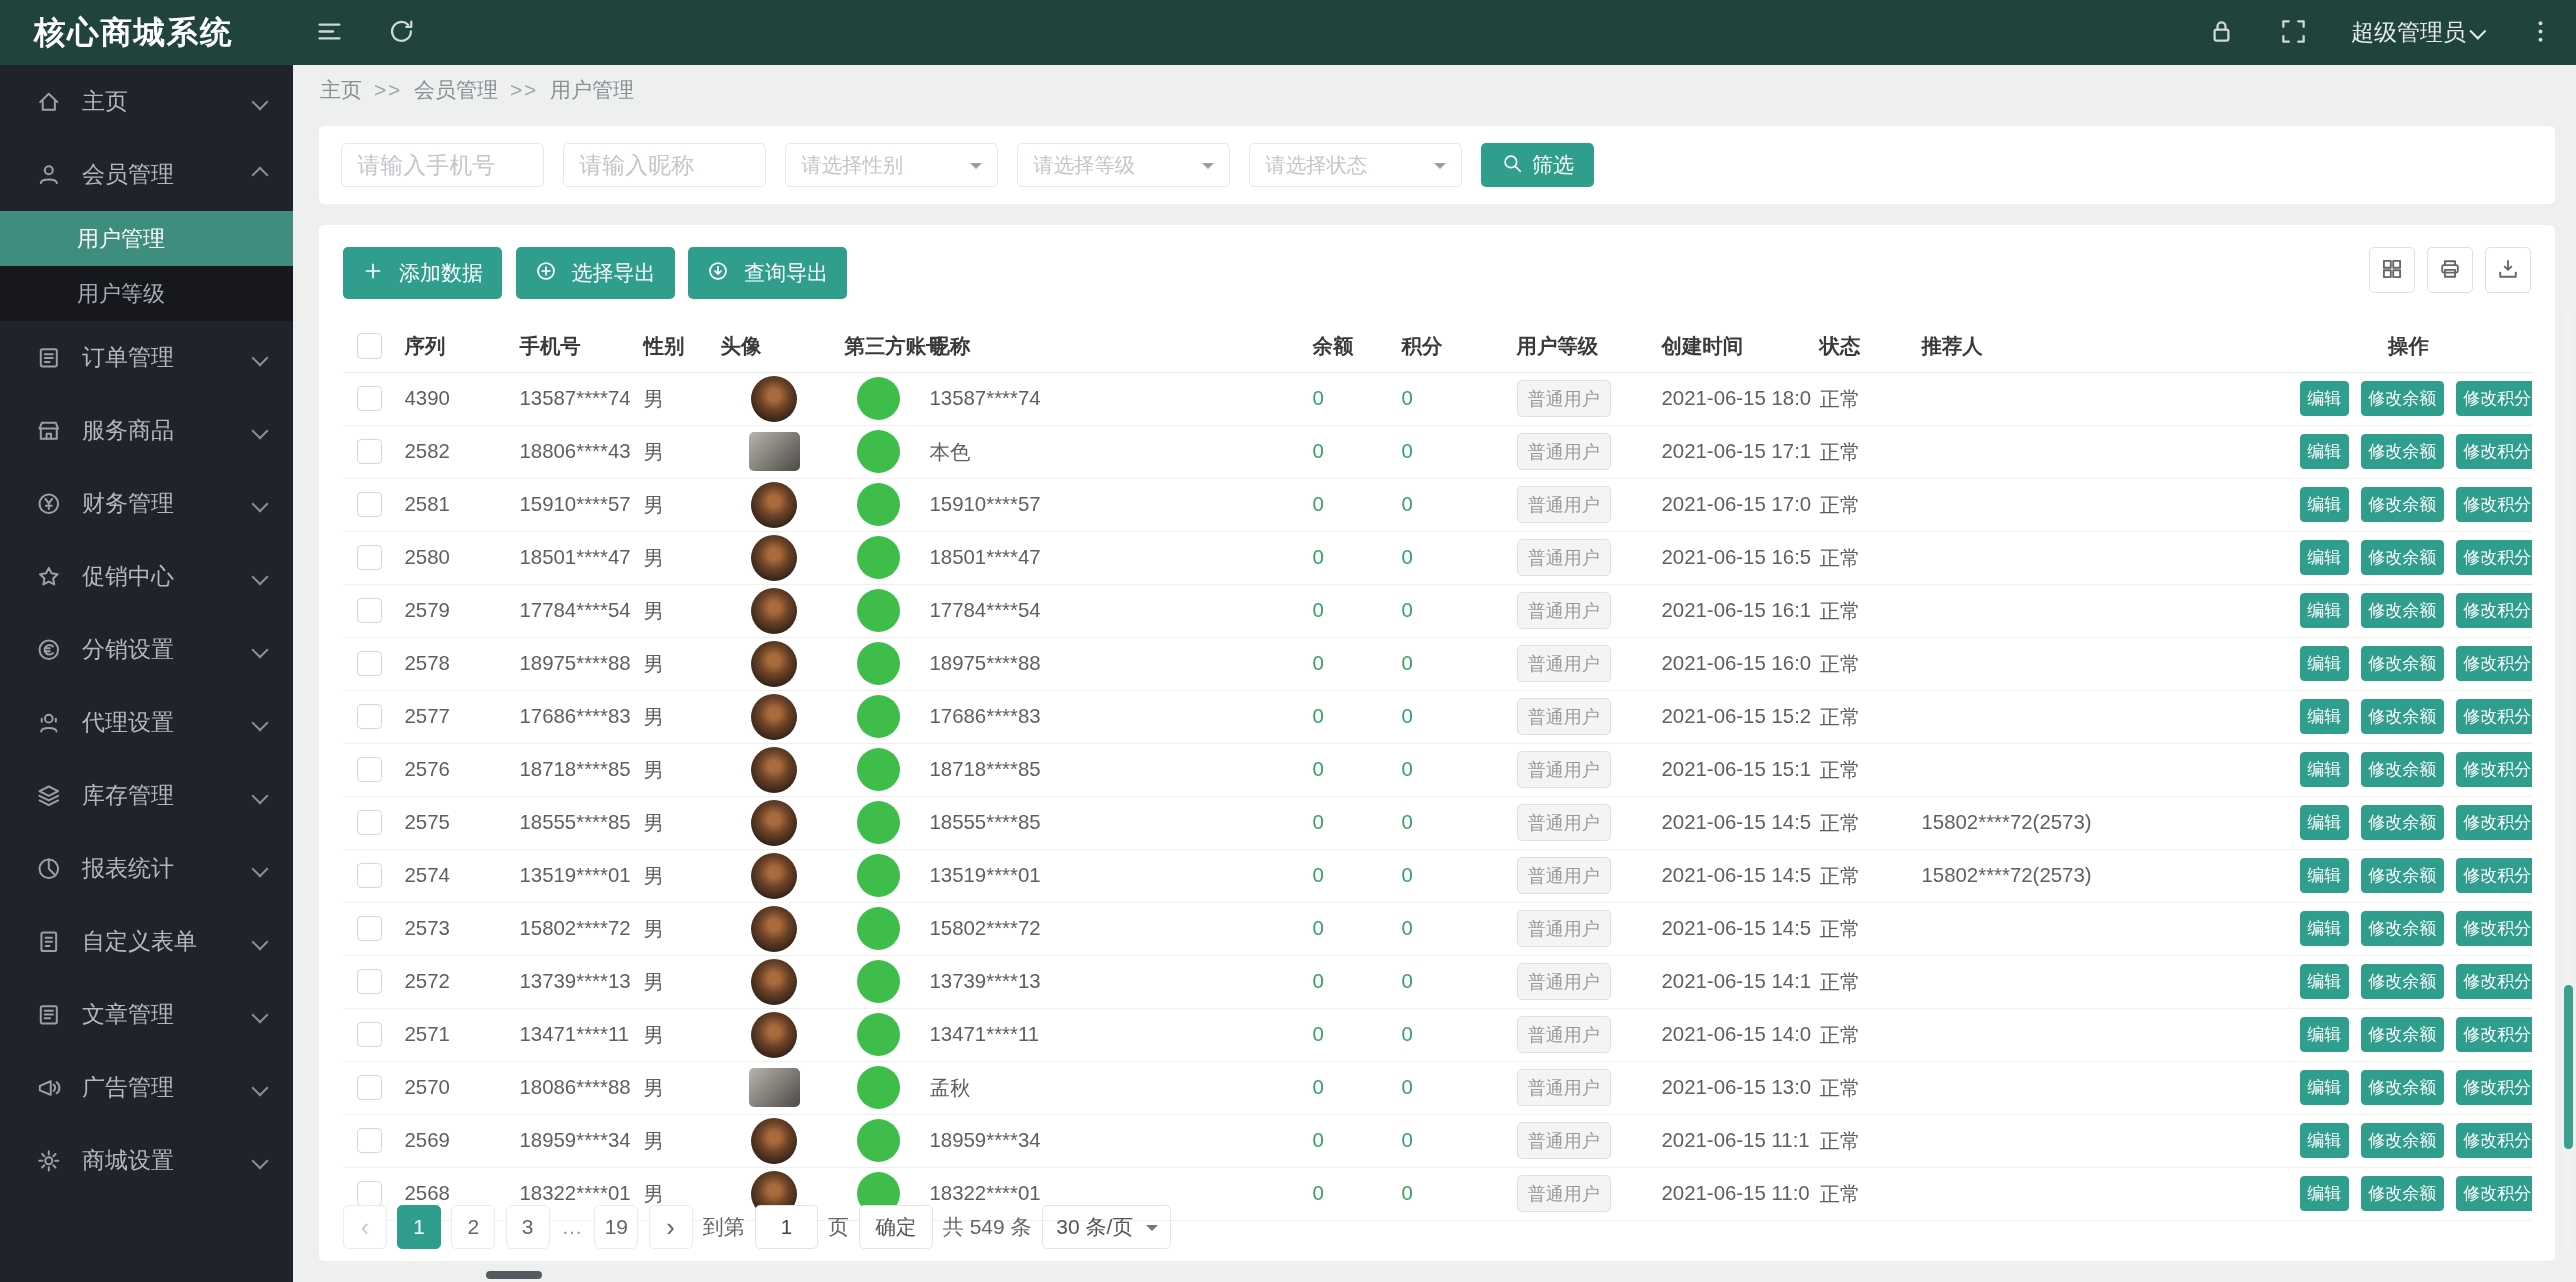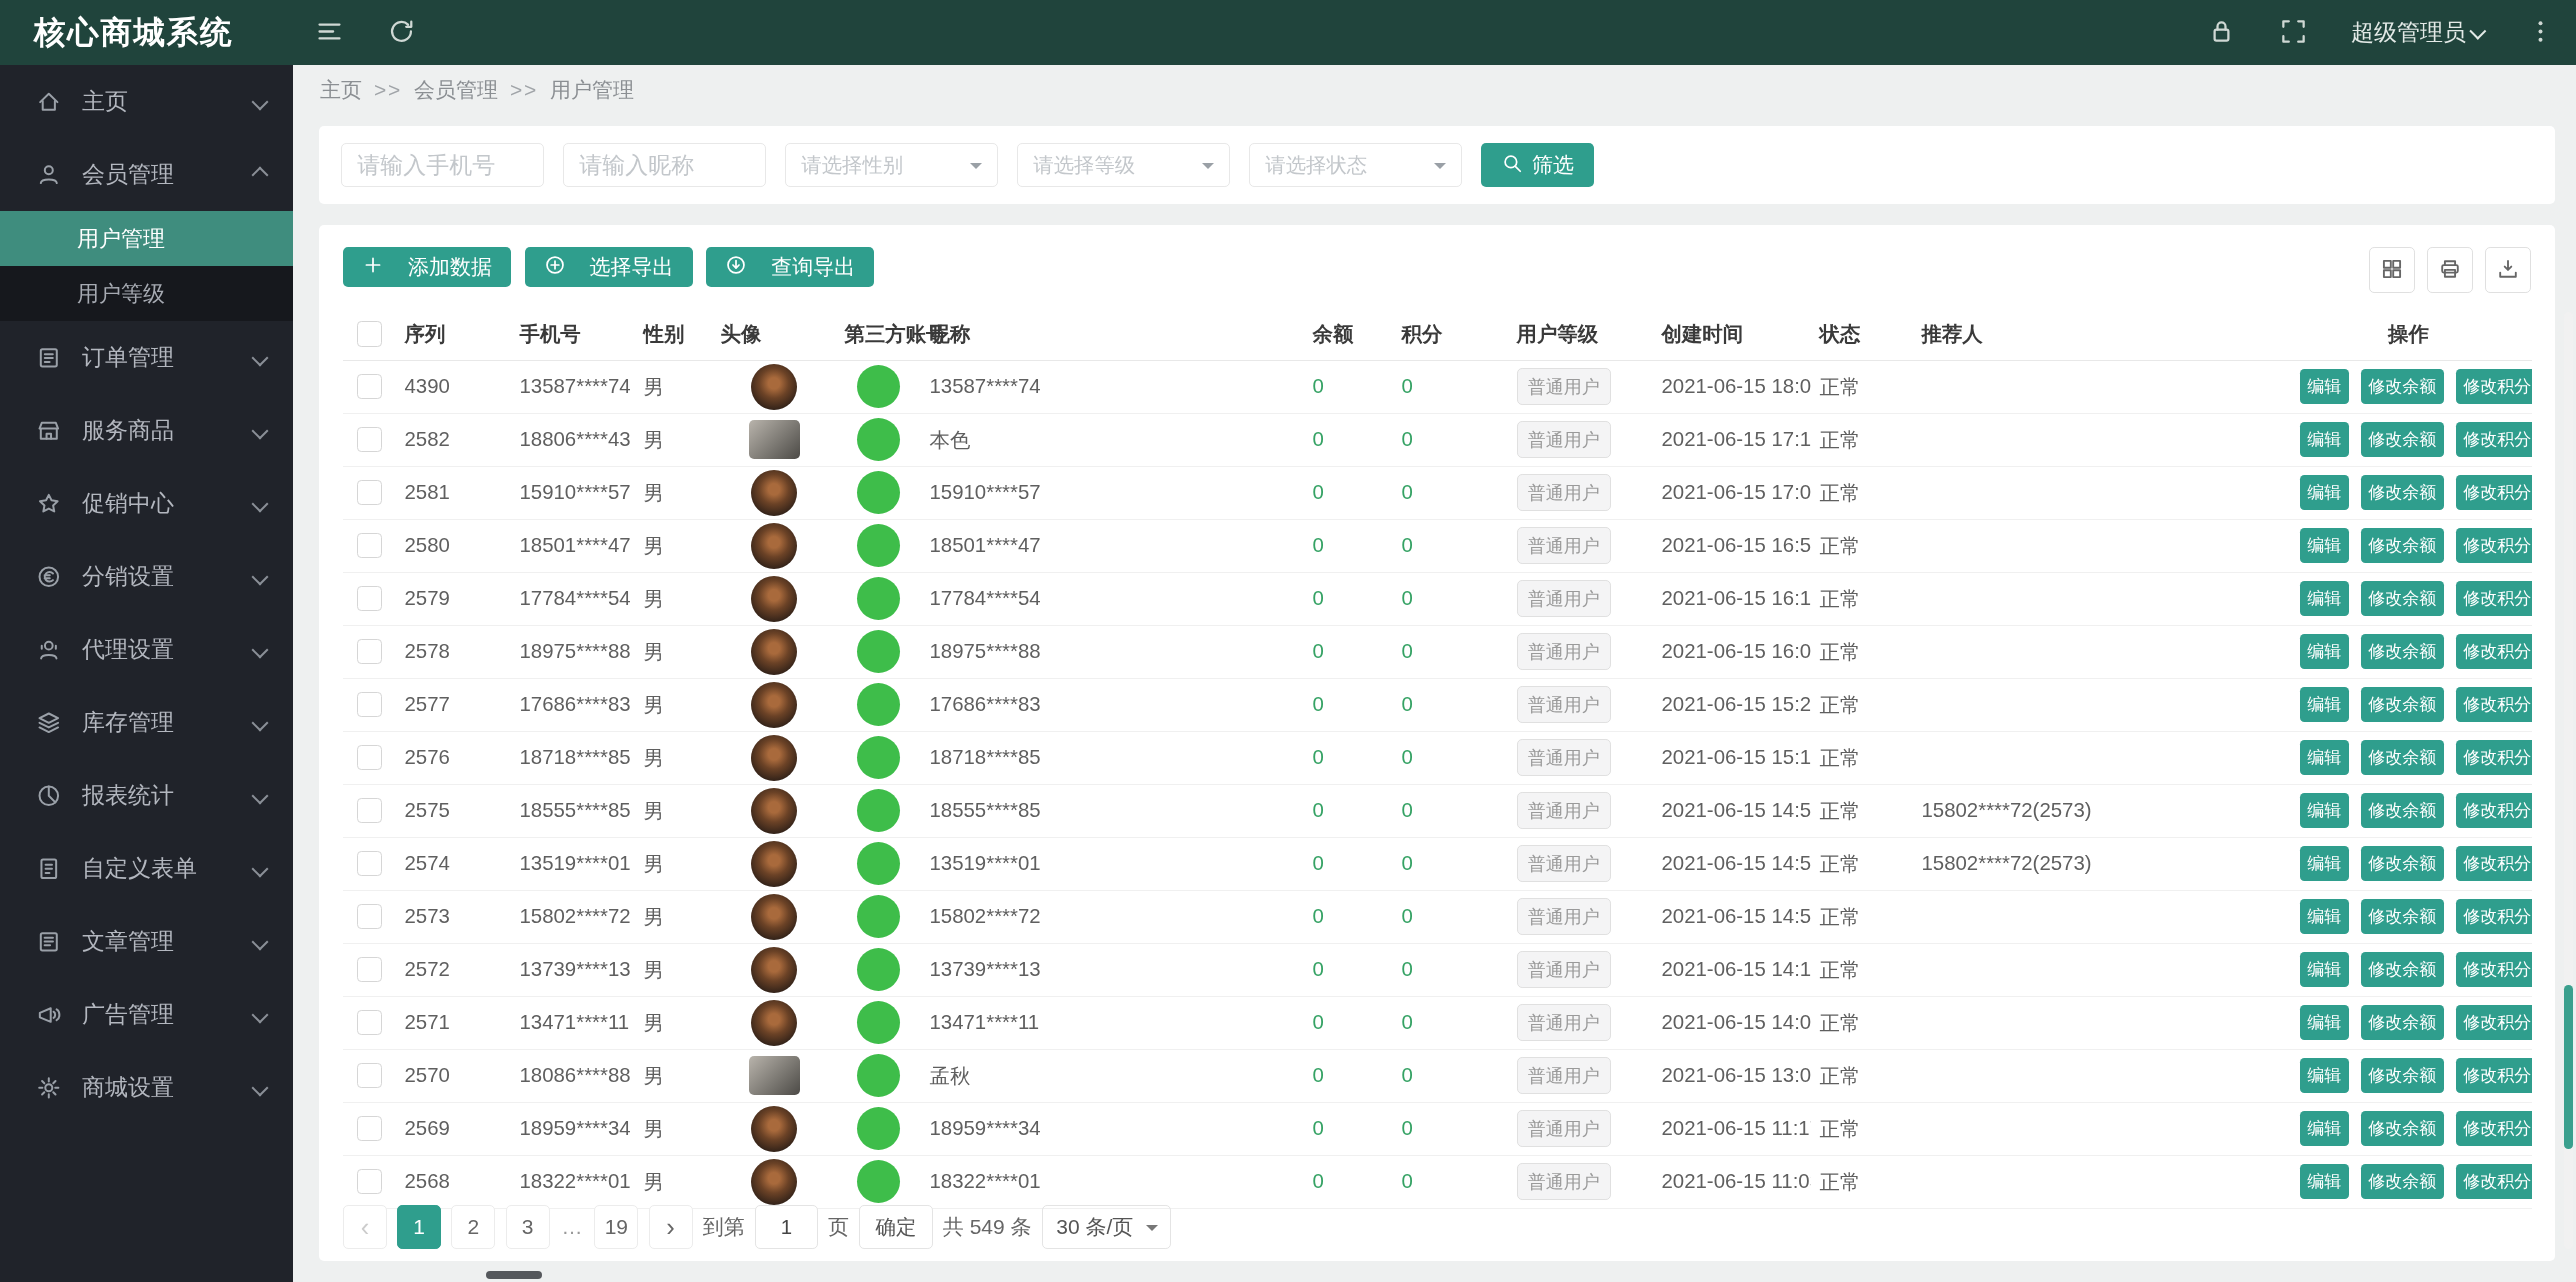--- a/index.html
+++ b/index.html
@@ -46,22 +46,22 @@
   .f-select { width:213px; height:44px; border:1.7px solid #e8e8e8; border-radius:5.1px; display:flex;
     align-items:center; padding:0 15.3px; color:#c3c7cb; font-size:20.4px; position:relative; cursor:pointer; }
   .f-select::after { content:""; position:absolute; right:15.3px; top:19px;
     border:6.8px solid transparent; border-top-color:#9aa0a6; }
   .btn-filter { height:44px; background:#2f9e8d; color:#fff; border:none; border-radius:5.1px; font-size:21px;
     display:flex; align-items:center; gap:8.5px; padding:0 20.4px; cursor:pointer; font-family:inherit; }
   .btn-filter svg { width:22px; height:22px; }
 
   .table-card { left:319px; top:225px; width:2236px; height:1036px; padding:22px 24px; }
   .toolbar { display:flex; align-items:center; }
-  .btn-teal { background:#2f9e8d; color:#fff; height:40px; border:none; border-radius:5.1px; font-size:21px;
-    display:inline-flex; align-items:center; gap:24px; padding:0 19px; margin-right:13.6px; cursor:pointer; font-family:inherit; }
+  .btn-teal { background:#2f9e8d; color:#fff; height:52px; border:none; border-radius:5.1px; font-size:21px;
+    display:inline-flex; align-items:center; gap:15px; padding:0 19px; margin-right:13.6px; cursor:pointer; font-family:inherit; }
   .btn-teal svg { width:22px; height:22px; }
   .card-tools { position:absolute; top:22px; right:24px; display:flex; gap:12px; }
   .tool-btn { width:46px; height:46px; border:1.7px solid #e0e0e0; border-radius:5.1px; background:#fff;
     color:#666; display:flex; align-items:center; justify-content:center; cursor:pointer; }
   .tool-btn svg { width:24px; height:24px; }
 
   
   table { border-collapse:collapse; table-layout:fixed; width:2188px; margin-top:22px; }
   th { height:51px; font-size:20.4px; font-weight:600; color:#3a3a3a; text-align:left; padding:0 8.5px;
     border-bottom:1.7px solid #e8e8e8; white-space:nowrap; }
@@ -183,20 +183,28 @@
     <span class="mi-label">订单管理</span>
     <span class="mi-chevron"></span>
   </div>
       <div class="menu-item">
     <span class="mi-icon"><svg viewBox="0 0 16 16" fill="none" stroke="currentColor" stroke-width="1.25" stroke-linecap="round" stroke-linejoin="round">
             <path d="M3 6.6h10V13H3z"></path>
             <path d="M2.2 6.6 3.6 3h8.8l1.4 3.6"></path>
             <path d="M6.6 13V9.8h2.8V13"></path>
           </svg></span>
     <span class="mi-label">服务商品</span>
+    <span class="mi-chevron"></span>
+  </div>
+      <div class="menu-item">
+    <span class="mi-icon"><svg viewBox="0 0 16 16" fill="none" stroke="currentColor" stroke-width="1.25" stroke-linecap="round" stroke-linejoin="round">
+            <circle cx="8" cy="8" r="5.8"></circle>
+            <path d="M5.9 4.9 8 7.7l2.1-2.8M8 7.7v3.6M6.2 9.2h3.6"></path>
+          </svg></span>
+    <span class="mi-label">财务管理</span>
     <span class="mi-chevron"></span>
   </div>
       <div class="menu-item">
     <span class="mi-icon"><svg viewBox="0 0 16 16" fill="none" stroke="currentColor" stroke-width="1.25" stroke-linecap="round" stroke-linejoin="round">
             <path d="M8 2.4l1.7 3.4 3.8.6-2.8 2.6.7 3.8L8 11l-3.4 1.8.7-3.8L2.5 6.4l3.8-.6z"></path>
           </svg></span>
     <span class="mi-label">促销中心</span>
     <span class="mi-chevron"></span>
   </div>
       <div class="menu-item">

